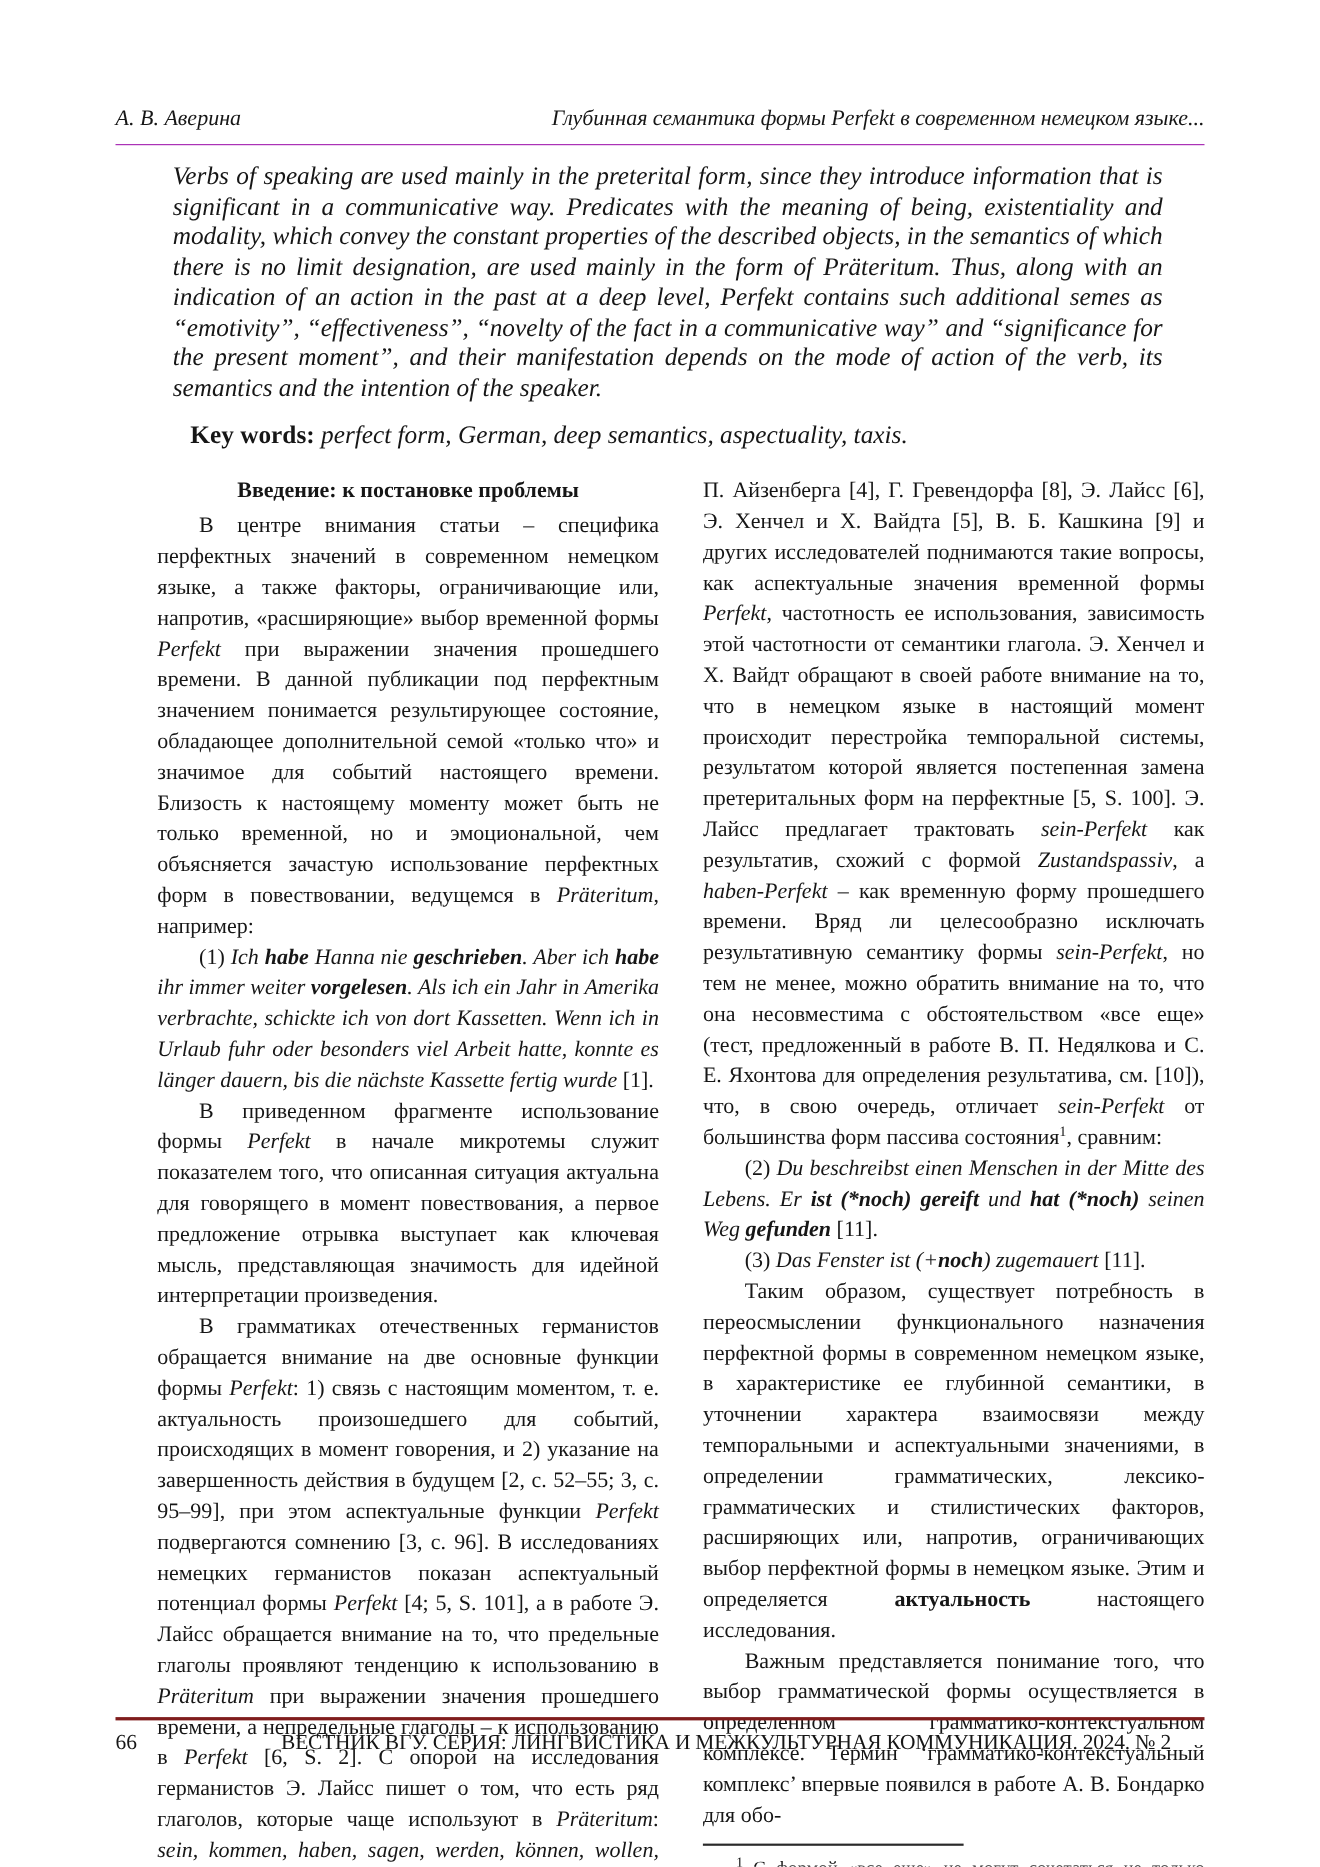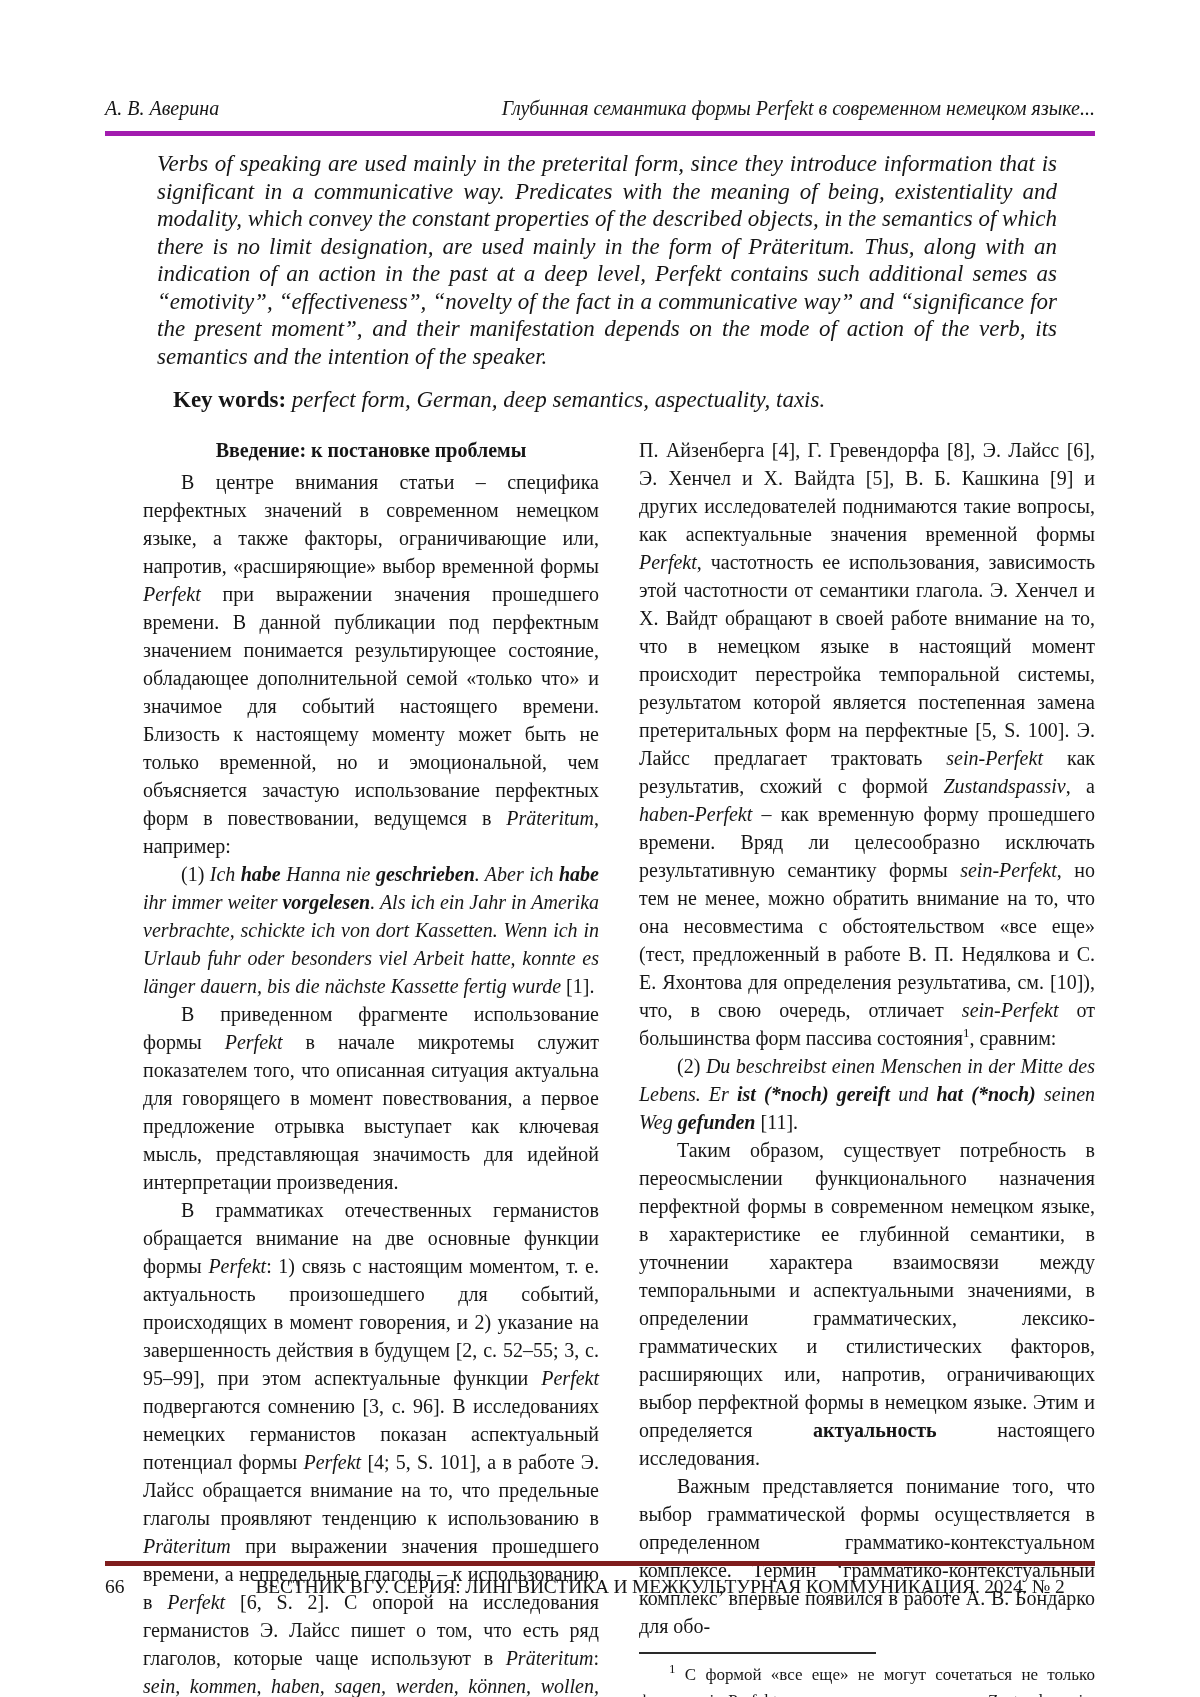--- a/index.html
+++ b/index.html
@@ -5,42 +5,42 @@
   html,body{margin:0;padding:0;}
   body{
     width:1200px;height:1697px;position:relative;overflow:hidden;
     background:#ffffff;color:#161616;
     font-family:"Liberation Serif", serif;
   }
   .page{padding:96px 105px 0 105px;}
   .header{
     display:flex;justify-content:space-between;align-items:baseline;
     font-style:italic;font-size:20px;line-height:24px;
-    padding-bottom:11px;border-bottom:5px solid #a21caf;
+    padding-bottom:11px;border-bottom:1px solid #a21caf;
   }
   .abstract{margin:14px 38px 0 52px;font-size:23px;line-height:27.5px;}
   .abs-text{margin:0;font-style:italic;text-align:justify;}
   .abs-keywords{margin:16px;}
   .kw-label{font-weight:bold;}
   .kw-text{font-style:italic;}
   .columns{display:flex;gap:40px;margin-top:22px;font-size:20px;line-height:28px;margin-left:38px;}
   .col{width:475px;text-align:justify;}
   .sec-heading{margin:0 0 4px 0;font-size:20px;line-height:28px;text-align:center;font-weight:bold;}
   .col p{margin:0;text-indent:38px;}
   .col p.noindent{text-indent:0;}
   .r-i{font-style:italic;}
   .r-b{font-weight:bold;}
   .r-bi{font-style:italic;font-weight:bold;}
   .r-sup{vertical-align:super;font-size:13px;line-height:0;}
   .footnote{margin-top:12px;}
   .footnote-rule{width:237px;border-top:2px solid #2a2a2a;margin-bottom:8px;}
   .col p.footnote-text{font-size:17px;line-height:26px;text-indent:30px;margin:0;}
   .footer{
     position:absolute;left:105px;top:1561px;width:990px;
-    border-top:5px solid #7f1d1d;padding-top:9px;
+    border-top:3px solid #7f1d1d;padding-top:9px;
     display:flex;align-items:baseline;font-size:19.5px;line-height:24px;
   }
   .pageno{width:120px;}
   .journal{flex:1;text-align:center;letter-spacing:-0.2px;}
 </style>
 </head>
 <body>
 
 <div class="page">
 
@@ -61,20 +61,21 @@
           <p class="indent"><span>В центре внимания статьи – специфика перфектных значений в современном немецком языке, а также факторы, ограничивающие или, напротив, «расширяющие» выбор временной формы </span><span class="r-i">Perfekt</span><span> при выражении значения прошедшего времени. В данной публикации под перфектным значением понимается результирующее состояние, обладающее дополнительной семой «только что» и значимое для событий настоящего времени. Близость к настоящему моменту может быть не только временной, но и эмоциональной, чем объясняется зачастую использование перфектных форм в повествовании, ведущемся в </span><span class="r-i">Präteritum</span><span>, например:</span></p>
           <p class="indent"><span>(1) </span><span class="r-i">Ich </span><span class="r-bi">habe</span><span class="r-i"> Hanna nie </span><span class="r-bi">geschrieben</span><span class="r-i">. Aber ich </span><span class="r-bi">habe</span><span class="r-i"> ihr immer weiter </span><span class="r-bi">vorgelesen</span><span class="r-i">. Als ich ein Jahr in Amerika verbrachte, schickte ich von dort Kassetten. Wenn ich in Urlaub fuhr oder besonders viel Arbeit hatte, konnte es länger dauern, bis die nächste Kassette fertig wurde</span><span> [1].</span></p>
           <p class="indent"><span>В приведенном фрагменте использование формы </span><span class="r-i">Perfekt</span><span> в начале микротемы служит показателем того, что описанная ситуация актуальна для говорящего в момент повествования, а первое предложение отрывка выступает как ключевая мысль, представляющая значимость для идейной интерпретации произведения.</span></p>
           <p class="indent"><span>В грамматиках отечественных германистов обращается внимание на две основные функции формы </span><span class="r-i">Perfekt</span><span>: 1) связь с настоящим моментом, т. е. актуальность произошедшего для событий, происходящих в момент говорения, и 2) указание на завершенность действия в будущем [2, с. 52–55; 3, с. 95–99], при этом аспектуальные функции </span><span class="r-i">Perfekt</span><span> подвергаются сомнению [3, с. 96]. В исследованиях немецких германистов показан аспектуальный потенциал формы </span><span class="r-i">Perfekt</span><span> [4; 5, S. 101], а в работе Э. Лайсс обращается внимание на то, что предельные глаголы проявляют тенденцию к использованию в </span><span class="r-i">Präteritum</span><span> при выражении значения прошедшего времени, а непредельные глаголы – к использованию в </span><span class="r-i">Perfekt</span><span> [6, S. 2]. С опорой на исследования германистов Э. Лайсс пишет о том, что есть ряд глаголов, которые чаще используют в </span><span class="r-i">Präteritum</span><span>: </span><span class="r-i">sein, kommen, haben, sagen, werden, können, wollen, gehen, müssen, stehen, fahren, kriegen, wissen, geben, tun, machen, sollen, liegen, denken, laufen, fallen, nehmen, bleiben</span><span> [6, S. 277]. В работах В. Абрахама [7],</span></p>
         </div>
     </div>
     <div class="col">
       <div>
           <p class="noindent"><span>П. Айзенберга [4], Г. Гревендорфа [8], Э. Лайсс [6], Э. Хенчел и Х. Вайдта [5], В. Б. Кашкина [9] и других исследователей поднимаются такие вопросы, как аспектуальные значения временной формы </span><span class="r-i">Perfekt</span><span>, частотность ее использования, зависимость этой частотности от семантики глагола. Э. Хенчел и Х. Вайдт обращают в своей работе внимание на то, что в немецком языке в настоящий момент происходит перестройка темпоральной системы, результатом которой является постепенная замена претеритальных форм на перфектные [5, S. 100]. Э. Лайсс предлагает трактовать </span><span class="r-i">sein-Perfekt</span><span> как результатив, схожий с формой </span><span class="r-i">Zustandspassiv</span><span>, а </span><span class="r-i">haben-Perfekt</span><span> – как временную форму прошедшего времени. Вряд ли целесообразно исключать результативную семантику формы </span><span class="r-i">sein-Perfekt</span><span>, но тем не менее, можно обратить внимание на то, что она несовместима с обстоятельством «все еще» (тест, предложенный в работе В. П. Недялкова и С. Е. Яхонтова для определения результатива, см. [10]), что, в свою очередь, отличает </span><span class="r-i">sein-Perfekt</span><span> от большинства форм пассива состояния</span><span class="r-sup">1</span><span>, сравним:</span></p>
           <p class="indent"><span>(2) </span><span class="r-i">Du beschreibst einen Menschen in der Mitte des Lebens. Er </span><span class="r-bi">ist (*noch) gereift</span><span class="r-i"> und </span><span class="r-bi">hat (*noch)</span><span class="r-i"> seinen Weg </span><span class="r-bi">gefunden</span><span> [11].</span></p>
+          <p class="indent"><span>(3) </span><span class="r-i">Das Fenster ist (+</span><span class="r-bi">noch</span><span class="r-i">) zugemauert</span><span> [11].</span></p>
           <p class="indent"><span>Таким образом, существует потребность в переосмыслении функционального назначения перфектной формы в современном немецком языке, в характеристике ее глубинной семантики, в уточнении характера взаимосвязи между темпоральными и аспектуальными значениями, в определении грамматических, лексико-грамматических и стилистических факторов, расширяющих или, напротив, ограничивающих выбор перфектной формы в немецком языке. Этим и определяется </span><span class="r-b">актуальность</span><span> настоящего исследования.</span></p>
           <p class="indent"><span>Важным представляется понимание того, что выбор грамматической формы осуществляется в определенном грамматико-контекстуальном комплексе. Термин ‘грамматико-контекстуальный комплекс’ впервые появился в работе А. В. Бондарко для обо-</span></p>
         </div>
       <div class="footnote">
         <div class="footnote-rule"></div>
         <p class="footnote-text"><span class="r-sup">1</span><span> С формой «все еще» не могут сочетаться не только формы sein-Perfekt, но и в некоторых случаях Zustandspassiv, например: </span><span class="r-i">Die Schutzbrillen sind information</span><span> [11].</span></p>
       </div>
     </div>
   </div>
 

